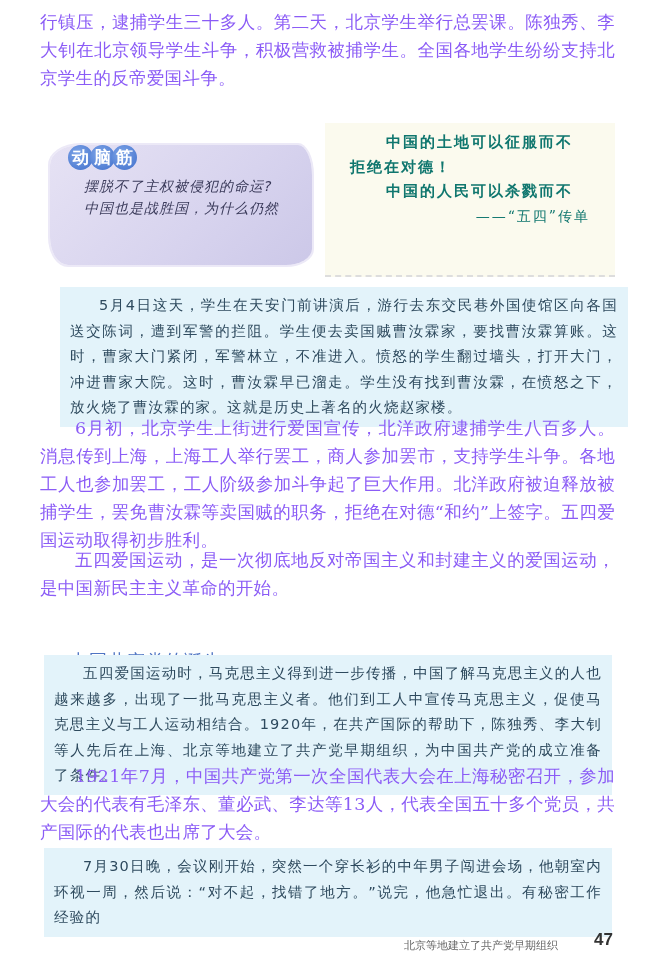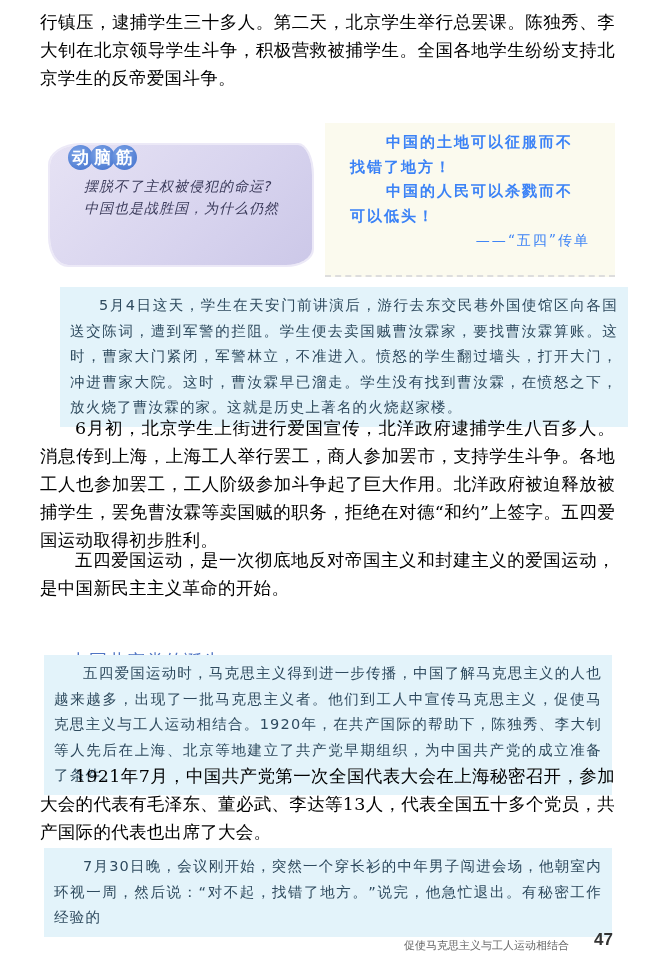--- a/index.html
+++ b/index.html
@@ -2,21 +2,21 @@
 <html><head>
 <meta charset="utf-8">
 <style>
   html, body { margin: 0; padding: 0; }
   body {
     width: 650px; height: 978px; background: #ffffff; position: relative; overflow: hidden;
     font-family: "DejaVu Serif", "Liberation Serif", serif; color: #333;
   }
   .para {
     position: absolute; left: 40px; width: 575px;
-    font-size: 17.5px; line-height: 28px; color: #000000; letter-spacing: 0.3px;
+    font-size: 17.5px; line-height: 28px; color: #8b5cf6; letter-spacing: 0.3px;
     text-align: justify;
   }
   .indent { text-indent: 2em; }
   .bluebox {
     position: absolute; left: 44px; width: 568px;
     background: #e3f3fa; color: #2e4a5e;
     font-size: 14.5px; line-height: 25.5px; letter-spacing: 1.2px;
     padding: 6px 10px; box-sizing: border-box; text-align: justify;
     font-family: "DejaVu Sans", "Liberation Sans", sans-serif;
   }
@@ -42,21 +42,21 @@
     font-family: "DejaVu Sans", sans-serif; letter-spacing: 1px;
   }
   .think-text .l1 { padding-left: 56px; display: block; }
   .leaflet {
     position: absolute; left: 325px; top: 123px; width: 290px; height: 152px;
     background: #fbfaee; border-bottom: 2px dashed #ddd;
   }
   .leaflet-text {
     position: absolute; left: 350px; top: 130px; width: 240px;
     font-family: "DejaVu Sans", sans-serif; font-weight: bold; font-size: 15px;
-    line-height: 24.5px; color: #3b82f6; letter-spacing: 2px;
+    line-height: 24.5px; color: #0f766e; letter-spacing: 2px;
   }
   .leaflet-text .ind { padding-left: 36px; }
   .leaflet-src { text-align: right; font-weight: normal; font-family: "DejaVu Serif", serif; font-size: 14px; }
   .section-title {
     position: absolute; left: 70px; top: 649px;
     font-size: 18px; color: #4f74c3; font-family: "DejaVu Sans", "Liberation Sans", sans-serif;
     letter-spacing: 1px;
   }
   .footer-chapter {
     position: absolute; left: 404px; top: 938px; font-size: 11px; color: #666;
@@ -79,23 +79,22 @@
   <span>筋</span>
 </div>
 <div class="think-text">
   <span style="display:block">摆脱不了主权被侵犯的命运?</span>
   <span style="display:block">中国也是战胜国，为什么仍然</span>
 </div>
 
 <div class="leaflet"></div>
 <div class="leaflet-text">
   <div class="ind">中国的土地可以征服而不</div>
-  <div>找错了地方！</div>
+  <div>拒绝在对德！</div>
   <div class="ind">中国的人民可以杀戮而不</div>
-  <div>可以低头！</div>
   <div class="leaflet-src">——“五四”传单</div>
 </div>
 
 <div class="bluebox" style="top:287px;margin-left:16px;">
   <p>5月4日这天，学生在天安门前讲演后，游行去东交民巷外国使馆区向各国送交陈词，遭到军警的拦阻。学生便去卖国贼曹汝霖家，要找曹汝霖算账。这时，曹家大门紧闭，军警林立，不准进入。愤怒的学生翻过墙头，打开大门，冲进曹家大院。这时，曹汝霖早已溜走。学生没有找到曹汝霖，在愤怒之下，放火烧了曹汝霖的家。这就是历史上著名的火烧赵家楼。</p>
 </div>
 
 <div class="para indent" style="top:414px;">6月初，北京学生上街进行爱国宣传，北洋政府逮捕学生八百多人。消息传到上海，上海工人举行罢工，商人参加罢市，支持学生斗争。各地工人也参加罢工，工人阶级参加斗争起了巨大作用。北洋政府被迫释放被捕学生，罢免曹汝霖等卖国贼的职务，拒绝在对德“和约”上签字。五四爱国运动取得初步胜利。</div>
 <div class="para indent" style="top:546px;">五四爱国运动，是一次彻底地反对帝国主义和封建主义的爱国运动，是中国新民主主义革命的开始。</div>
 
@@ -104,14 +103,14 @@
 <div class="bluebox" style="top:655px;">
   <p>五四爱国运动时，马克思主义得到进一步传播，中国了解马克思主义的人也越来越多，出现了一批马克思主义者。他们到工人中宣传马克思主义，促使马克思主义与工人运动相结合。1920年，在共产国际的帮助下，陈独秀、李大钊等人先后在上海、北京等地建立了共产党早期组织，为中国共产党的成立准备了条件。</p>
 </div>
 
 <div class="para indent" style="top:762px;">1921年7月，中国共产党第一次全国代表大会在上海秘密召开，参加大会的代表有毛泽东、董必武、李达等13人，代表全国五十多个党员，共产国际的代表也出席了大会。</div>
 
 <div class="bluebox" style="top:848px;">
   <p>7月30日晚，会议刚开始，突然一个穿长衫的中年男子闯进会场，他朝室内环视一周，然后说：“对不起，找错了地方。”说完，他急忙退出。有秘密工作经验的</p>
 </div>
 
-<div class="footer-chapter">促使马克思主义与工人运动相结合</div>
+<div class="footer-chapter">北京等地建立了共产党早期组织</div>
 <div class="footer-page">47</div>
 
 </body></html>

